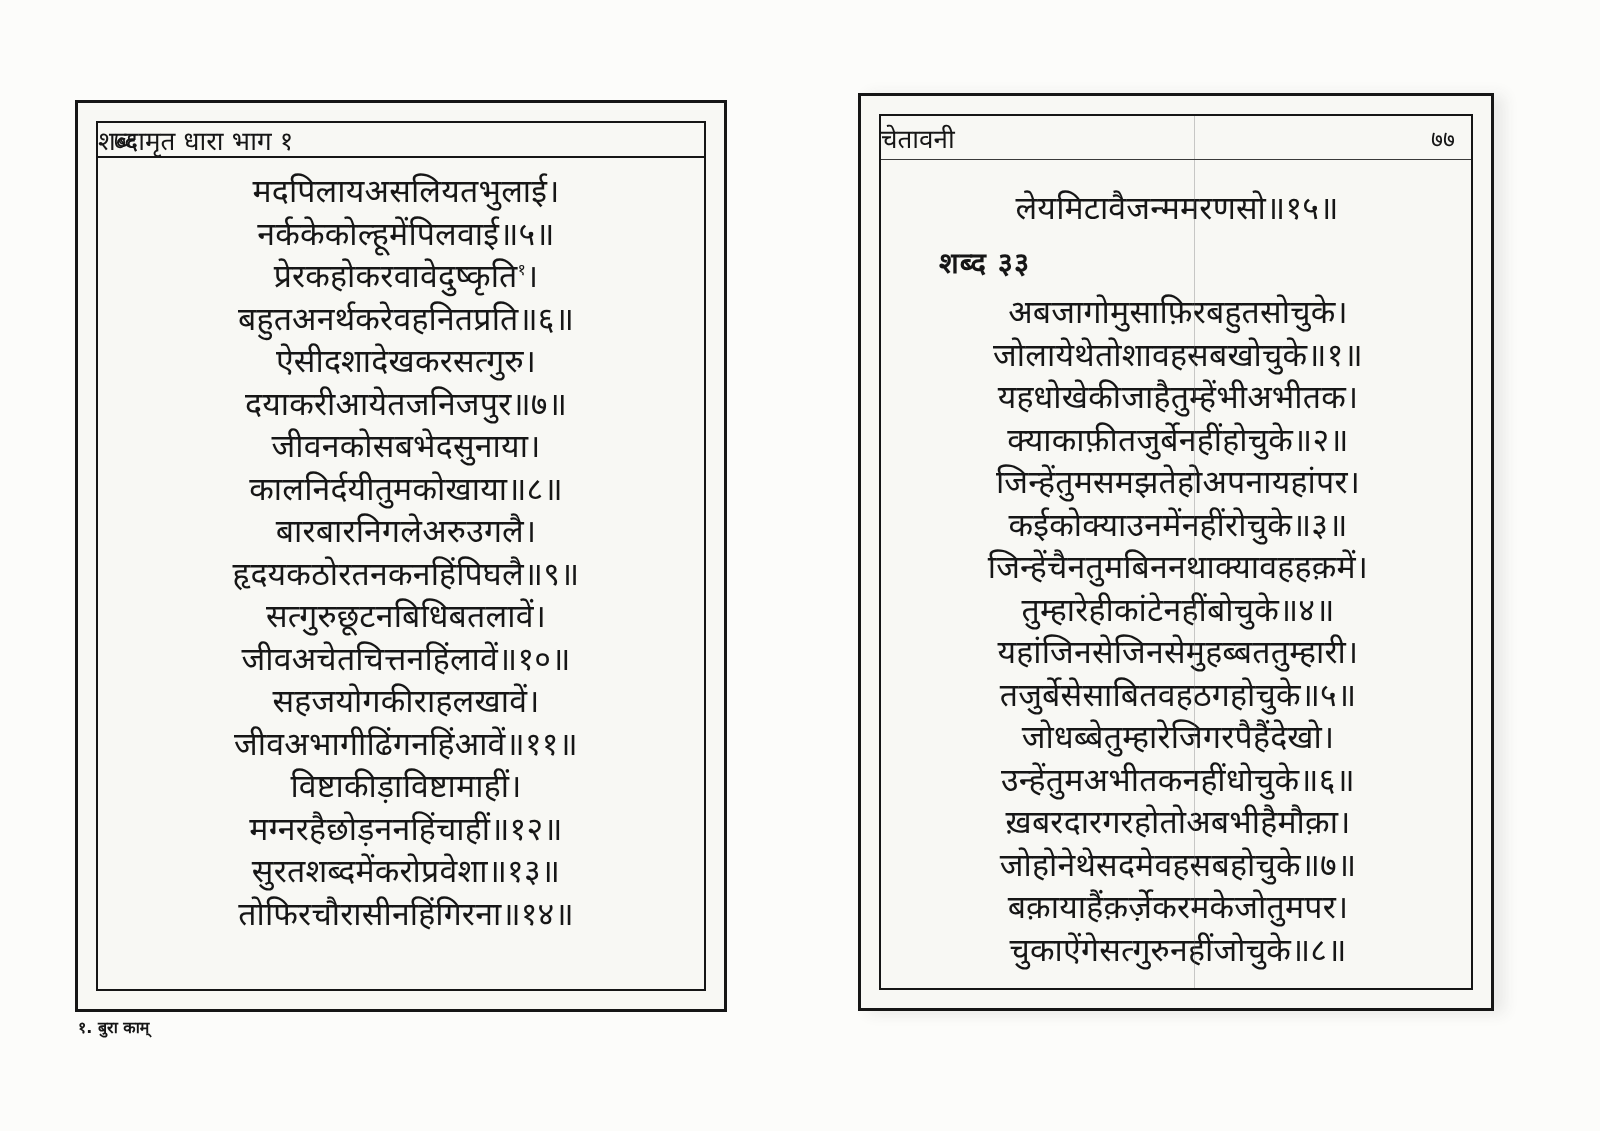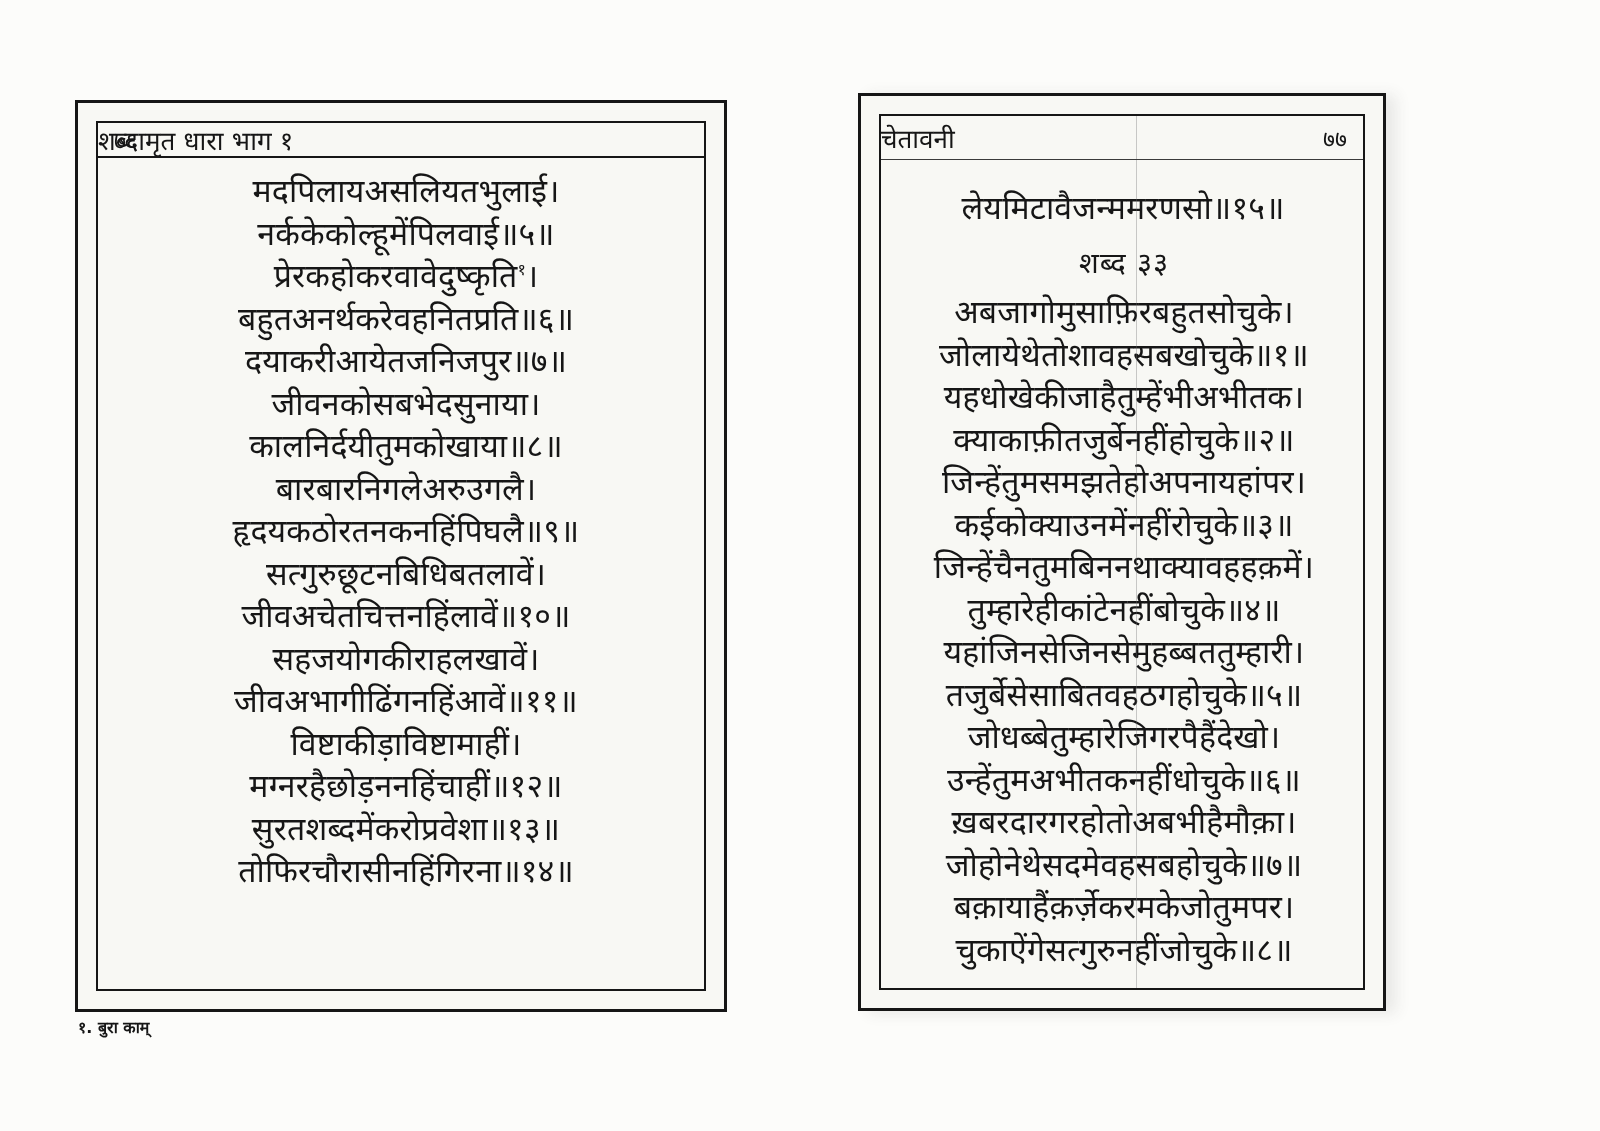--- a/index.html
+++ b/index.html
@@ -11,21 +11,21 @@
     overflow: hidden;
   }
   .page {
     position: absolute;
     box-sizing: border-box;
     background: #f8f8f4;
     border: 3px solid #161616;
     padding: 18px;
   }
   .page-left  { left: 75px;  top: 100px; width: 652px; height: 912px; }
-  .page-right { left: 858px; top: 93px;  width: 528px; height: 918px;
+  .page-right { left: 858px; top: 93px;  width: 636px; height: 918px;
                 box-shadow: 10px 2px 14px rgba(60,60,60,0.10); }
   .inner {
     box-sizing: border-box;
     width: 100%; height: 100%;
     border: 2px solid #161616;
     display: flex; flex-direction: column;
     position: relative;
   }
   .page-header {
     position: relative;
@@ -56,22 +56,22 @@
     letter-spacing: 0.2px;
   }
   .verse-line sup {
     font-size: 0.5em; line-height: 1;
     vertical-align: super;
   }
   .couplet { margin: 18px 34px 0 32px; }
   .couplet .verse-line { height: 52px; line-height: 52px; }
 
   .section-heading {
-    text-align: center;
-    font-size: 29px; font-weight: 400;
+    text-align: left;
+    font-size: 29px; font-weight: 700;
     margin: 8px 0 10px 0;
     letter-spacing: 1px;
   }
   .footnote {
     position: absolute; left: 78px; top: 1016px;
     font-size: 16px; font-weight: 600;
   }
   .fold-line {
     position: absolute; top: 0; bottom: 0; left: 53%;
     width: 1px; background: rgba(110,110,110,0.35);
@@ -107,20 +107,27 @@
           <span>करवावे</span>
           <span>दुष्कृति<sup>१</sup>।</span>
         </div>
         <div class="verse-line">
           <span>बहुत</span>
           <span>अनर्थ</span>
           <span>करे</span>
           <span>वह</span>
           <span>नित</span>
           <span>प्रति॥६॥</span>
+        </div>
+        <div class="verse-line">
+          <span>ऐसी</span>
+          <span>दशा</span>
+          <span>देख</span>
+          <span>कर</span>
+          <span>सत्गुरु।</span>
         </div>
         <div class="verse-line">
           <span>दया</span>
           <span>करी</span>
           <span>आये</span>
           <span>तज</span>
           <span>निज</span>
           <span>पुर॥७॥</span>
         </div>
         <div class="verse-line">

